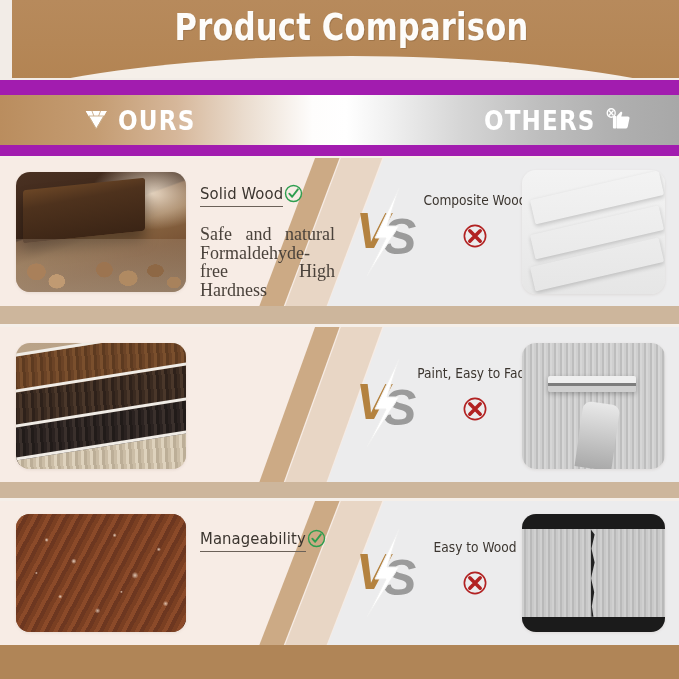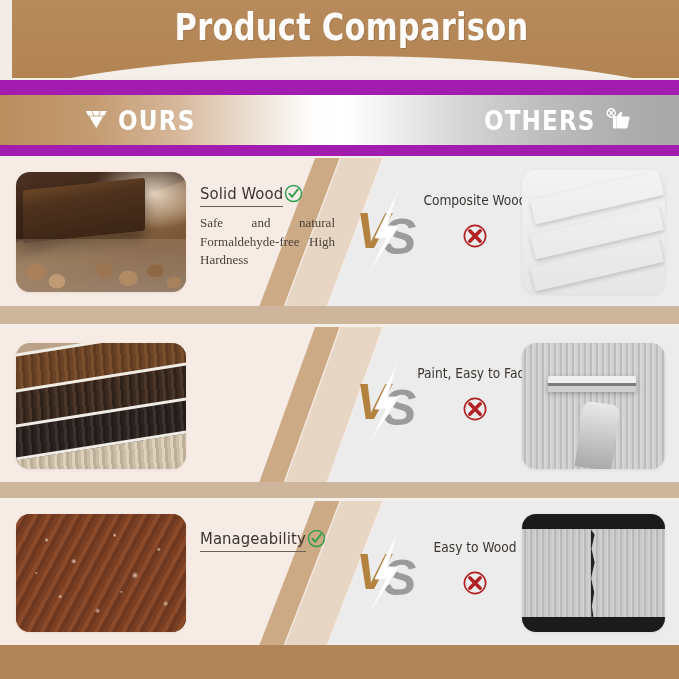--- a/index.html
+++ b/index.html
@@ -279,23 +279,23 @@
     font-size: 16.5px;
     color: #3b352f;
     letter-spacing: .1px;
     border-bottom: 1.6px solid #6b6158;
     display: inline-block;
     padding-bottom: 1px;
     vertical-align: middle;
   }
   .title-line { display: flex; gap: 1px; }
   .ldesc {
-    margin-top: 7px;
+    margin-top: 18px;
     font-family: "Liberation Serif", "DejaVu Serif", serif;
-    font-size: 13px;
+    font-size: 18px;
     line-height: 18.5px;
     color: #4a423b;
     text-align: justify;
   }
 
   .vs-mark {
     position: absolute;
     left: 355px; top: 28px;
     width: 72px; height: 92px;
   }

